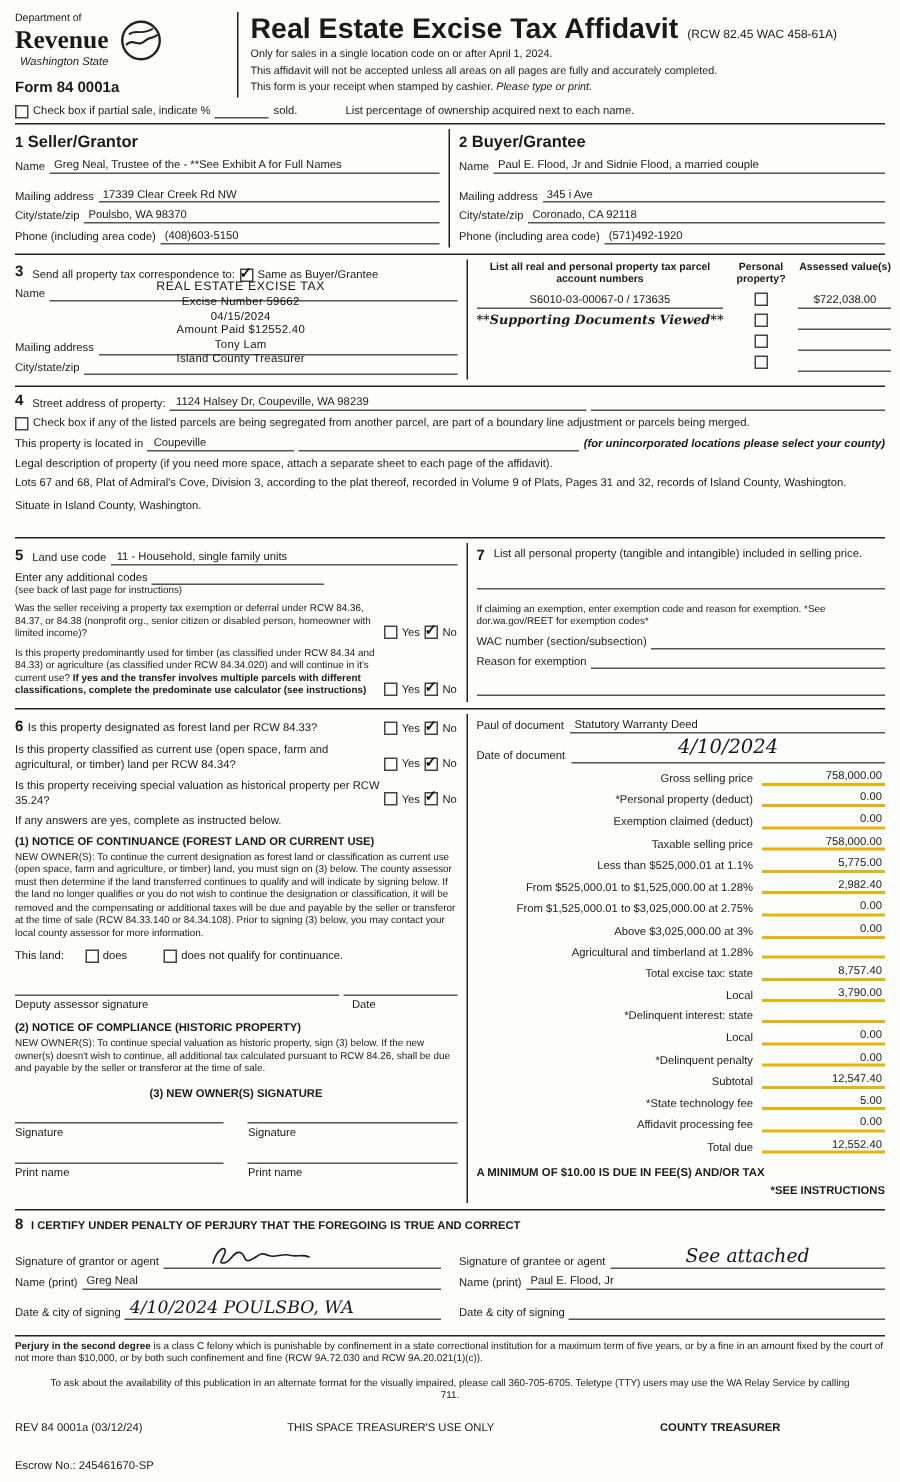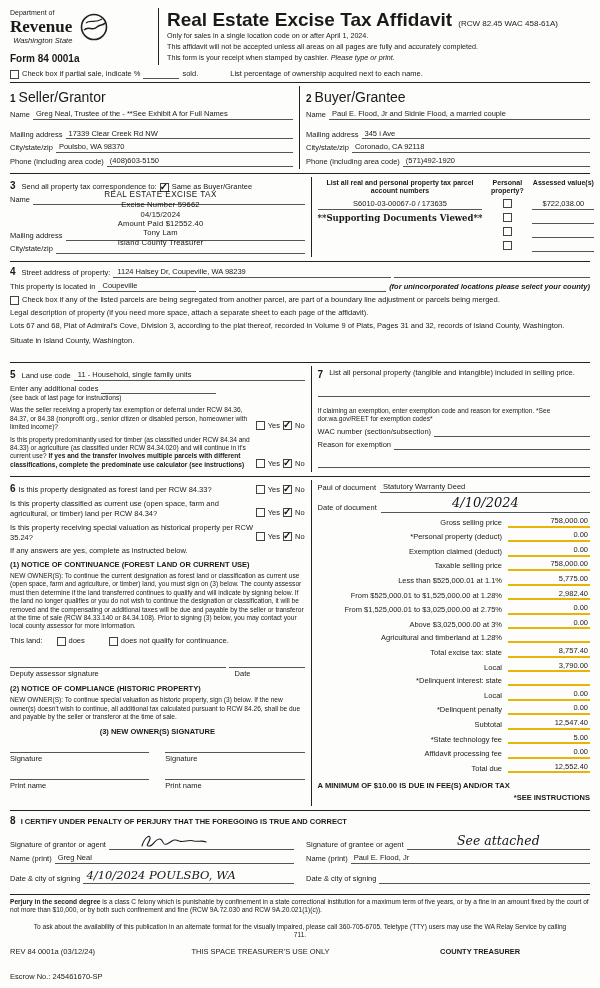--- a/index.html
+++ b/index.html
@@ -6,21 +6,21 @@
   .page{
     width:600px;height:988px;margin:0 auto;background:#fdfdfb;color:#1a1a1a;
     font-family:"Liberation Sans",sans-serif;font-size:7.5px;line-height:1.3;
     padding:8px 10px 6px;box-sizing:border-box;position:relative;overflow:hidden;
     display:flex;flex-direction:column;
   }
   .bold{font-weight:bold}
   .italic{font-style:italic}
   .sm{font-size:6.6px;line-height:1.28}
   .secnum{font-weight:bold;font-size:10px;margin-right:3px}
-  .sectitle{font-weight:normal;font-size:14px}
+  .sectitle{font-weight:bold;font-size:11px}
   
   .cb{display:inline-block;width:7px;height:7px;border:1px solid #444;background:#fff;position:relative;flex:none;vertical-align:-1px}
   .cb.checked::after{content:"\2713";position:absolute;left:-1px;top:-4px;font-size:10px;font-weight:bold;color:#111}
   
   .frow{display:flex;align-items:flex-end;gap:3px;margin-top:3px}
   .lbl{white-space:nowrap}
   .fill{flex:1;border-bottom:1px solid #555;min-height:9px;padding:0 3px}
   .uline{border-bottom:1px solid #555;padding:0 4px}
   .sec{border-top:1px solid #222;padding:3px 0 4px}
   .split{display:flex;align-items:stretch}
@@ -50,21 +50,21 @@
   .stamp{position:absolute;left:48px;top:13px;width:205px;text-align:center;font-size:7.6px;line-height:1.25;color:#141414;letter-spacing:.2px}
   .stamp .s0{font-size:8.2px;letter-spacing:.4px}
   
   .phead,.prow{display:flex;align-items:flex-end;gap:4px}
   .pc1{flex:1;text-align:center}
   .pc2{flex:0 0 42px;text-align:center}
   .pc3{flex:0 0 62px;text-align:center}
   .phead{align-items:flex-start;font-weight:bold;text-align:center;font-size:7px;line-height:1.2}
   .prow{height:14px}
   .pc3.ul, .pc1.ul{border-bottom:1px solid #555}
-  .docs-note{font-family:"DejaVu Serif",serif;font-weight:bold;font-size:8.5px;white-space:nowrap}
+  .docs-note{font-family:"DejaVu Serif",serif;font-style:italic;font-weight:bold;font-size:8.5px;white-space:nowrap}
   
   .taxrow{display:flex;justify-content:flex-end;align-items:flex-end;margin-top:2.8px}
   .taxlbl{text-align:right}
   .taxval{flex:0 0 78px;margin-left:6px;border-bottom:2px solid #eab308;text-align:right;padding:0 2px;min-height:9px}
   .hand{font-family:"DejaVu Serif",serif;font-style:italic;color:#15151c}
   .docrow{display:flex;align-items:flex-end;gap:4px;margin-top:2px}
   
   .sig3h{text-align:center;font-weight:bold;margin-top:6px}
   .sig2{display:flex;gap:16px;margin-top:4px}
   .sigcell{flex:1}
@@ -227,29 +227,29 @@
     </div>
   </div>
 
   <div class="sec">
     <div class="frow" style="margin-top:0">
       <span class="secnum">4</span>
       <span class="lbl">Street address of property:</span>
       <span class="uline" style="flex:0 0 270px">1124 Halsey Dr, Coupeville, WA 98239</span>
       <span class="fill"></span>
     </div>
+    <div class="frow" style="align-items:flex-start">
+      <span class="cb" style="margin-top:1px"></span>
+      <span>Check box if any of the listed parcels are being segregated from another parcel, are part of a boundary line adjustment or parcels being merged.</span>
+    </div>
     <div class="frow">
       <span class="lbl">This property is located in</span>
       <span class="uline" style="flex:0 0 90px">Coupeville</span>
       <span class="fill"></span>
       <span class="bold italic">(for unincorporated locations please select your county)</span>
-    </div>
-    <div class="frow" style="align-items:flex-start">
-      <span class="cb" style="margin-top:1px"></span>
-      <span>Check box if any of the listed parcels are being segregated from another parcel, are part of a boundary line adjustment or parcels being merged.</span>
     </div>
     <div style="margin-top:3px">Legal description of property (if you need more space, attach a separate sheet to each page of the affidavit).</div>
     <div style="margin-top:4px;width:96%">Lots 67 and 68, Plat of Admiral's Cove, Division 3, according to the plat thereof, recorded in Volume 9 of Plats, Pages 31 and 32, records of Island County, Washington.</div>
     <div style="margin-top:5px">Situate in Island County, Washington.</div>
     <div style="height:12px"></div>
   </div>
 
   <div class="sec split">
     <div class="cl">
       <div class="frow" style="margin-top:0">

